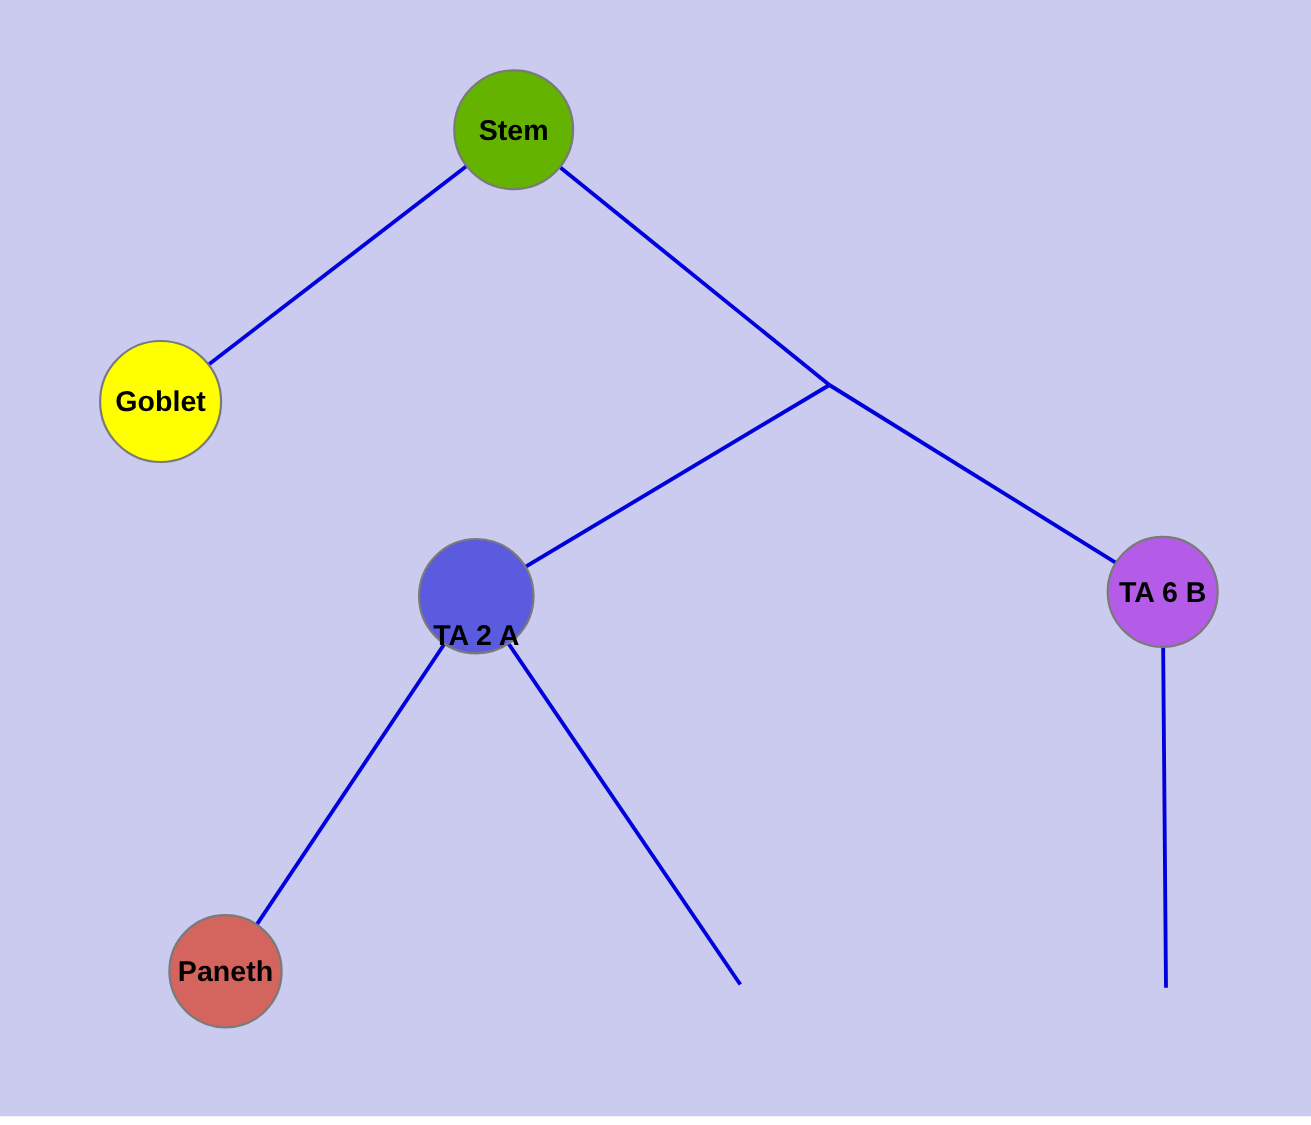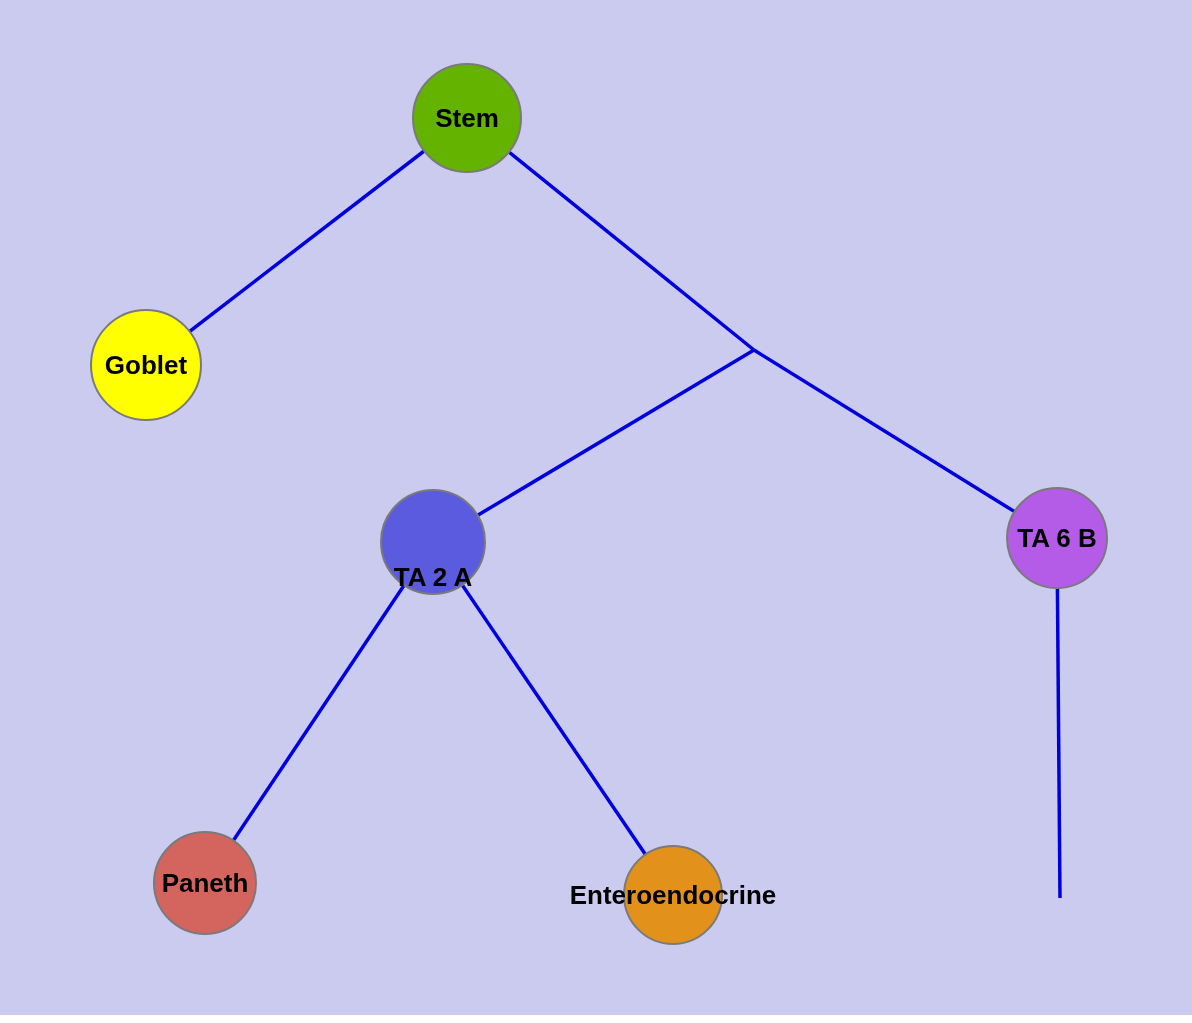--- a/index.html
+++ b/index.html
@@ -70,17 +70,14 @@
     </div>
     <div class="node" style="left: 380px; top: 489px; width: 106px; height: 106px; background: rgb(91, 91, 224); border-color: rgb(122, 122, 122); align-items: flex-end;">
       <span class="node-label">TA 2 A</span>
     </div>
     <div class="node" style="left: 1006px; top: 487px; width: 102px; height: 102px; background: rgb(180, 92, 232); border-color: rgb(122, 122, 122);">
       <span class="node-label">TA 6 B</span>
     </div>
     <div class="node" style="left: 153px; top: 831px; width: 104px; height: 104px; background: rgb(212, 100, 94); border-color: rgb(122, 122, 122);">
       <span class="node-label">Paneth</span>
     </div>
-    <div class="node" style="left: 623px; top: 845px; width: 100px; height: 100px; background: rgb(226, 146, 26); border-color: rgb(122, 122, 122);">
-      <span class="node-label">Enteroendocrine</span>
-    </div>
   </div>
 <div class="bottom-strip"></div>
 
 </body></html>

